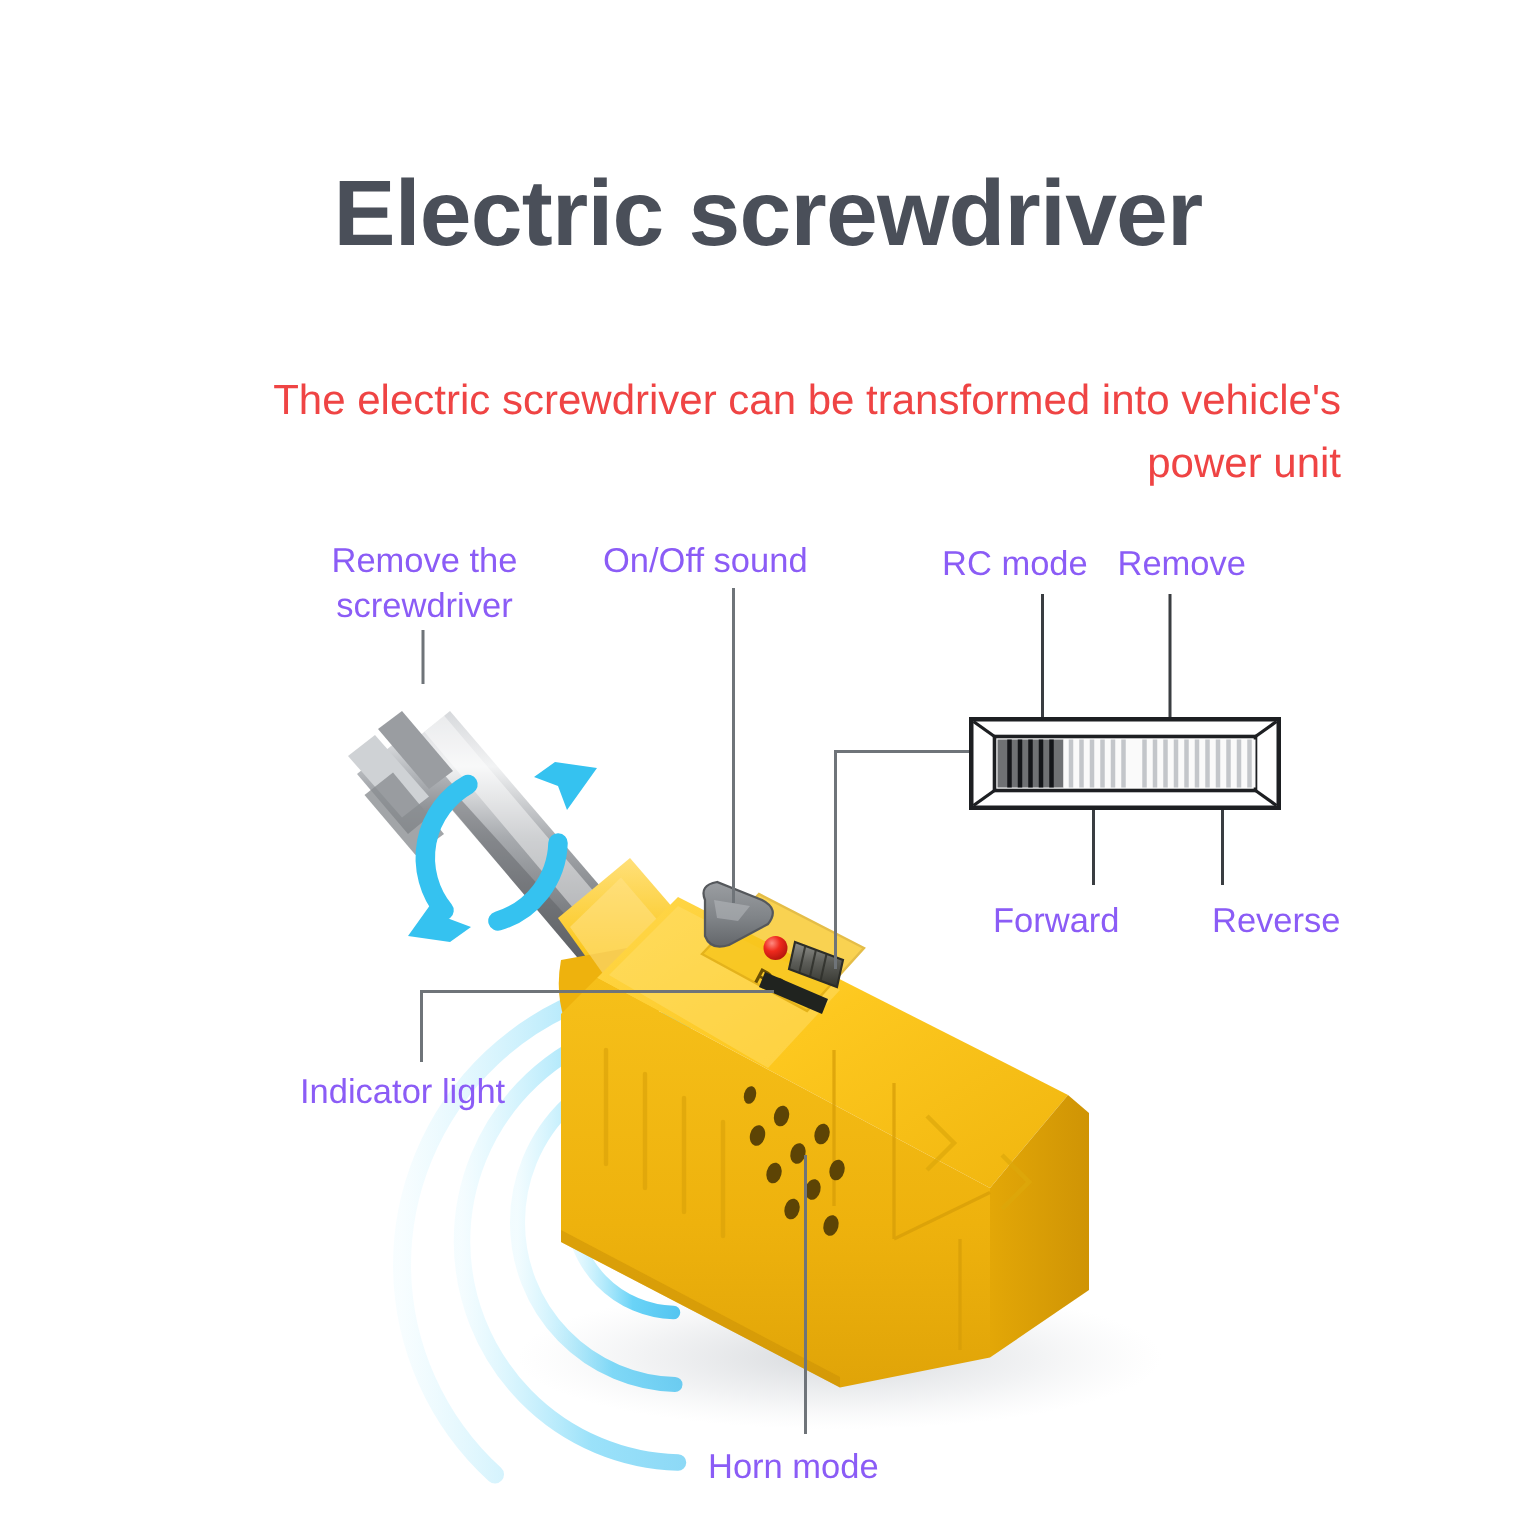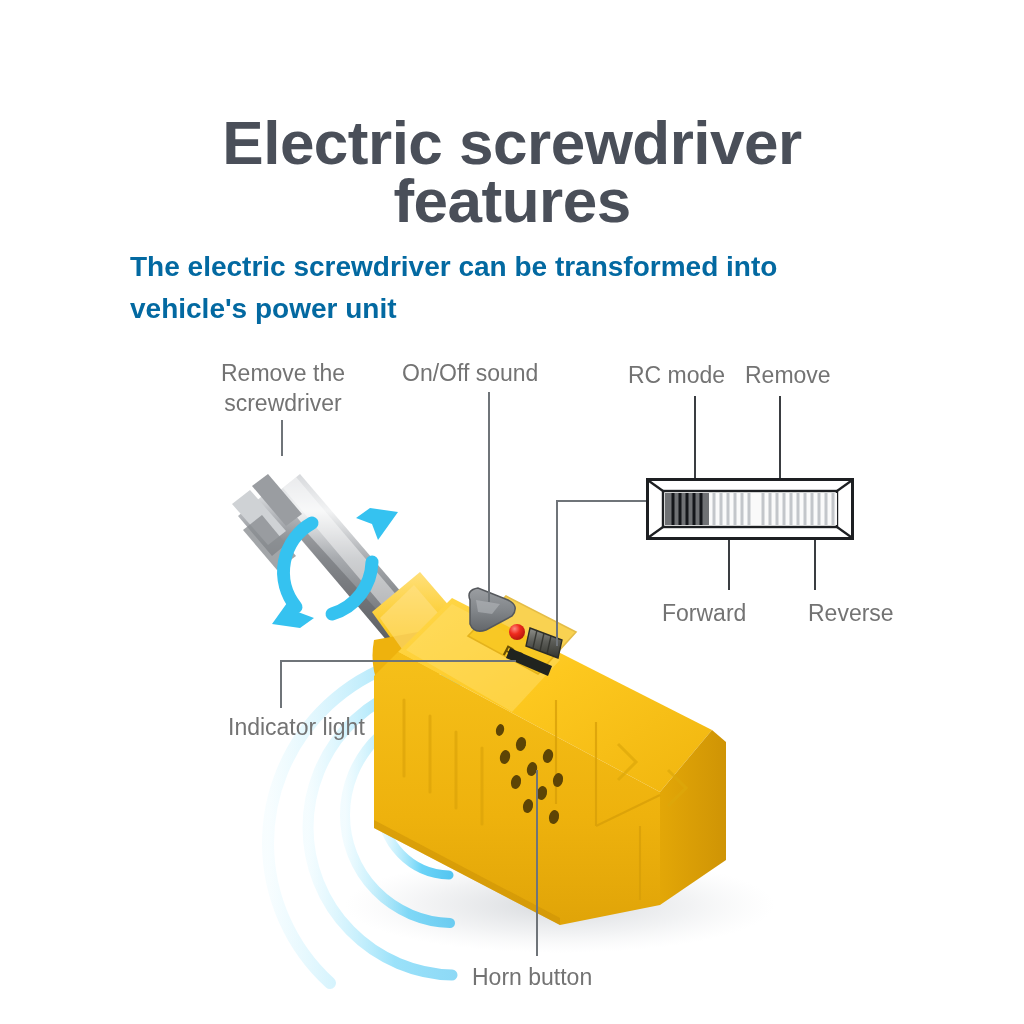--- a/index.html
+++ b/index.html
@@ -15,39 +15,39 @@
   
   .title{
     position:absolute;left:0;top:72px;width:1024px;
     text-align:center;
     font-size:62px;line-height:58px;font-weight:bold;
     color:#4a4f59;letter-spacing:-0.5px;
   }
   .title .l2{display:block;}
   .subtitle{
     position:absolute;left:130px;top:218px;width:764px;
-    text-align:left;
-    font-size:28px;line-height:42px;font-weight:bold;
-    color:#0369a1;
+    text-align:right;
+    font-size:28px;line-height:42px;font-weight:normal;
+    color:#ef4444;
   }
 
   
   .lbl{
     position:absolute;
     font-size:23px;line-height:30px;
-    color:#737373;
+    color:#8b5cf6;
     white-space:nowrap;
   }
   .lbl-remove{left:204px;top:358px;width:158px;white-space:normal;text-align:center;}
   .lbl-onoff{left:402px;top:358px;}
   .lbl-rc{left:618px;top:360px;margin-left:10px;}
   .lbl-switch{left:745px;top:360px;}
   .lbl-forward{left:662px;top:598px;}
   .lbl-reverse{left:808px;top:598px;}
-  .lbl-indicator{left:200px;top:712px;margin-left:28px;}
+  .lbl-indicator{left:200px;top:712px;}
   .lbl-horn{left:472px;top:962px;}
 
   
   .ln{position:absolute;background:#6f7479;}
   .ln-v{width:1.6px;}
   .ln-h{height:1.6px;}
 
   
   .ln-remove{left:281px;top:420px;height:36px;}
   .ln-onoff{left:488px;top:392px;height:210px;}
@@ -240,21 +240,20 @@
       <g stroke="#2f302b" stroke-width="1.4" opacity="0.85">
         <path d="M537 630 L533 648"></path>
         <path d="M544 633 L540 651"></path>
         <path d="M551 636 L547 654"></path>
       </g>
     </g>
   </svg>
 
   <h1 class="title">
     <span>Electric screwdriver</span>
-    <span class="l2">features</span>
   </h1>
   <p class="subtitle">The electric screwdriver can be transformed into vehicle's power unit</p>
 
   <div class="ln ln-v ln-remove"></div>
   <div class="ln ln-v ln-onoff"></div>
   <div class="ln ln-v ln-rc"></div>
   <div class="ln ln-v ln-switch"></div>
   <div class="ln ln-v ln-forward"></div>
   <div class="ln ln-v ln-reverse"></div>
   <div class="ln ln-v ln-ind-v"></div>
@@ -304,15 +303,15 @@
     </g>
   </svg>
 
   <div class="lbl lbl-remove">Remove the screwdriver</div>
   <div class="lbl lbl-onoff">On/Off sound</div>
   <div class="lbl lbl-rc">RC mode</div>
   <div class="lbl lbl-switch">Remove</div>
   <div class="lbl lbl-forward">Forward</div>
   <div class="lbl lbl-reverse">Reverse</div>
   <div class="lbl lbl-indicator">Indicator light</div>
-  <div class="lbl lbl-horn">Horn button</div>
+  <div class="lbl lbl-horn">Horn mode</div>
 
 </div>
 
 </body></html>

